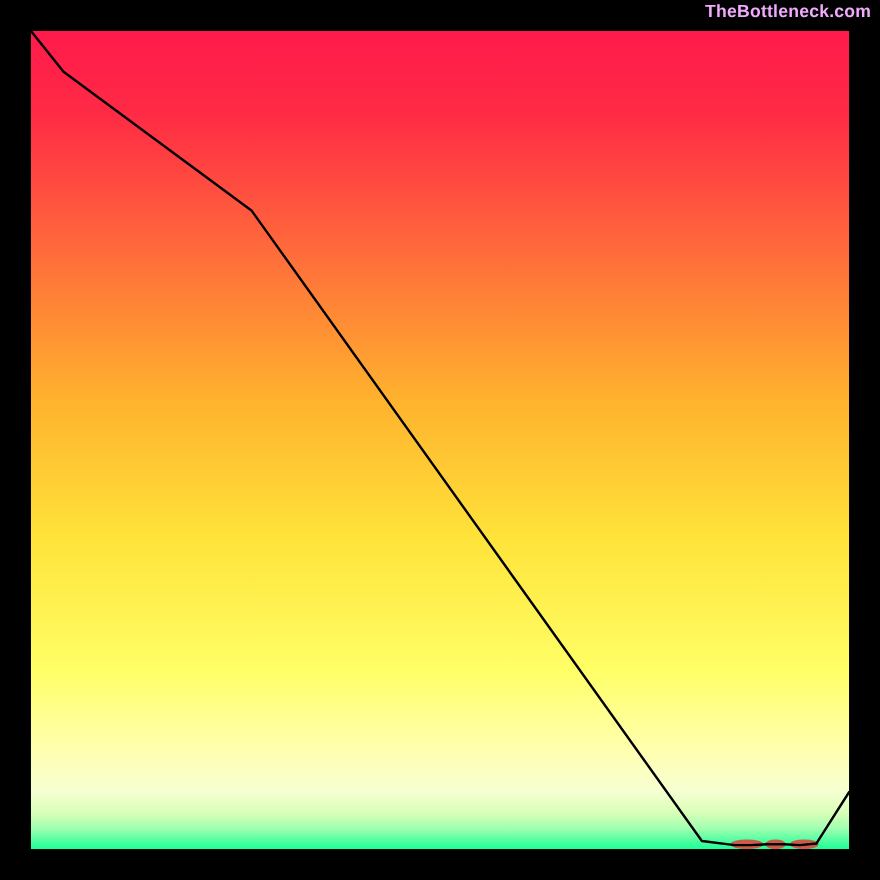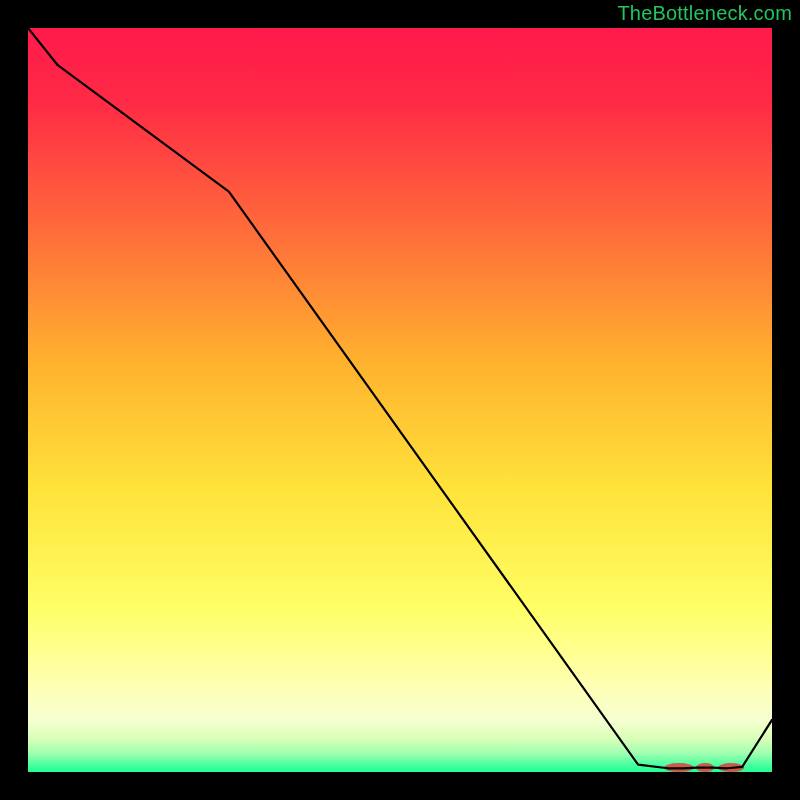--- a/index.html
+++ b/index.html
@@ -1,18 +1,18 @@
 <!DOCTYPE html>
 <html><head>
 <meta charset="utf-8">
 <style>
   * { margin: 0; padding: 0; box-sizing: border-box; }
   html, body { width: 800px; height: 800px; overflow: hidden; background: #000; font-family: Arial, Helvetica, sans-serif; }
   .frame { position: relative; width: 800px; height: 800px; background: #000; }
-  .attribution { position: absolute; top: 2px; right: 8px; color: #22c55e; font-size: 20px; font-weight: 400; letter-spacing: 0.2px; }
+  .attribution { position: absolute; top: 2px; right: 8px; color: #f0abfc; font-size: 16px; font-weight: 700; letter-spacing: 0.2px; }
   .plot-area { position: absolute; left: 28px; top: 28px; width: 744px; height: 744px; }
   .curve { position: absolute; left: 0; top: 0; width: 744px; height: 744px; pointer-events: none; }
 </style>
 </head>
 <body>
 <div class="frame">
 
   <div class="attribution">TheBottleneck.com</div>
 
   <div class="plot-area">

